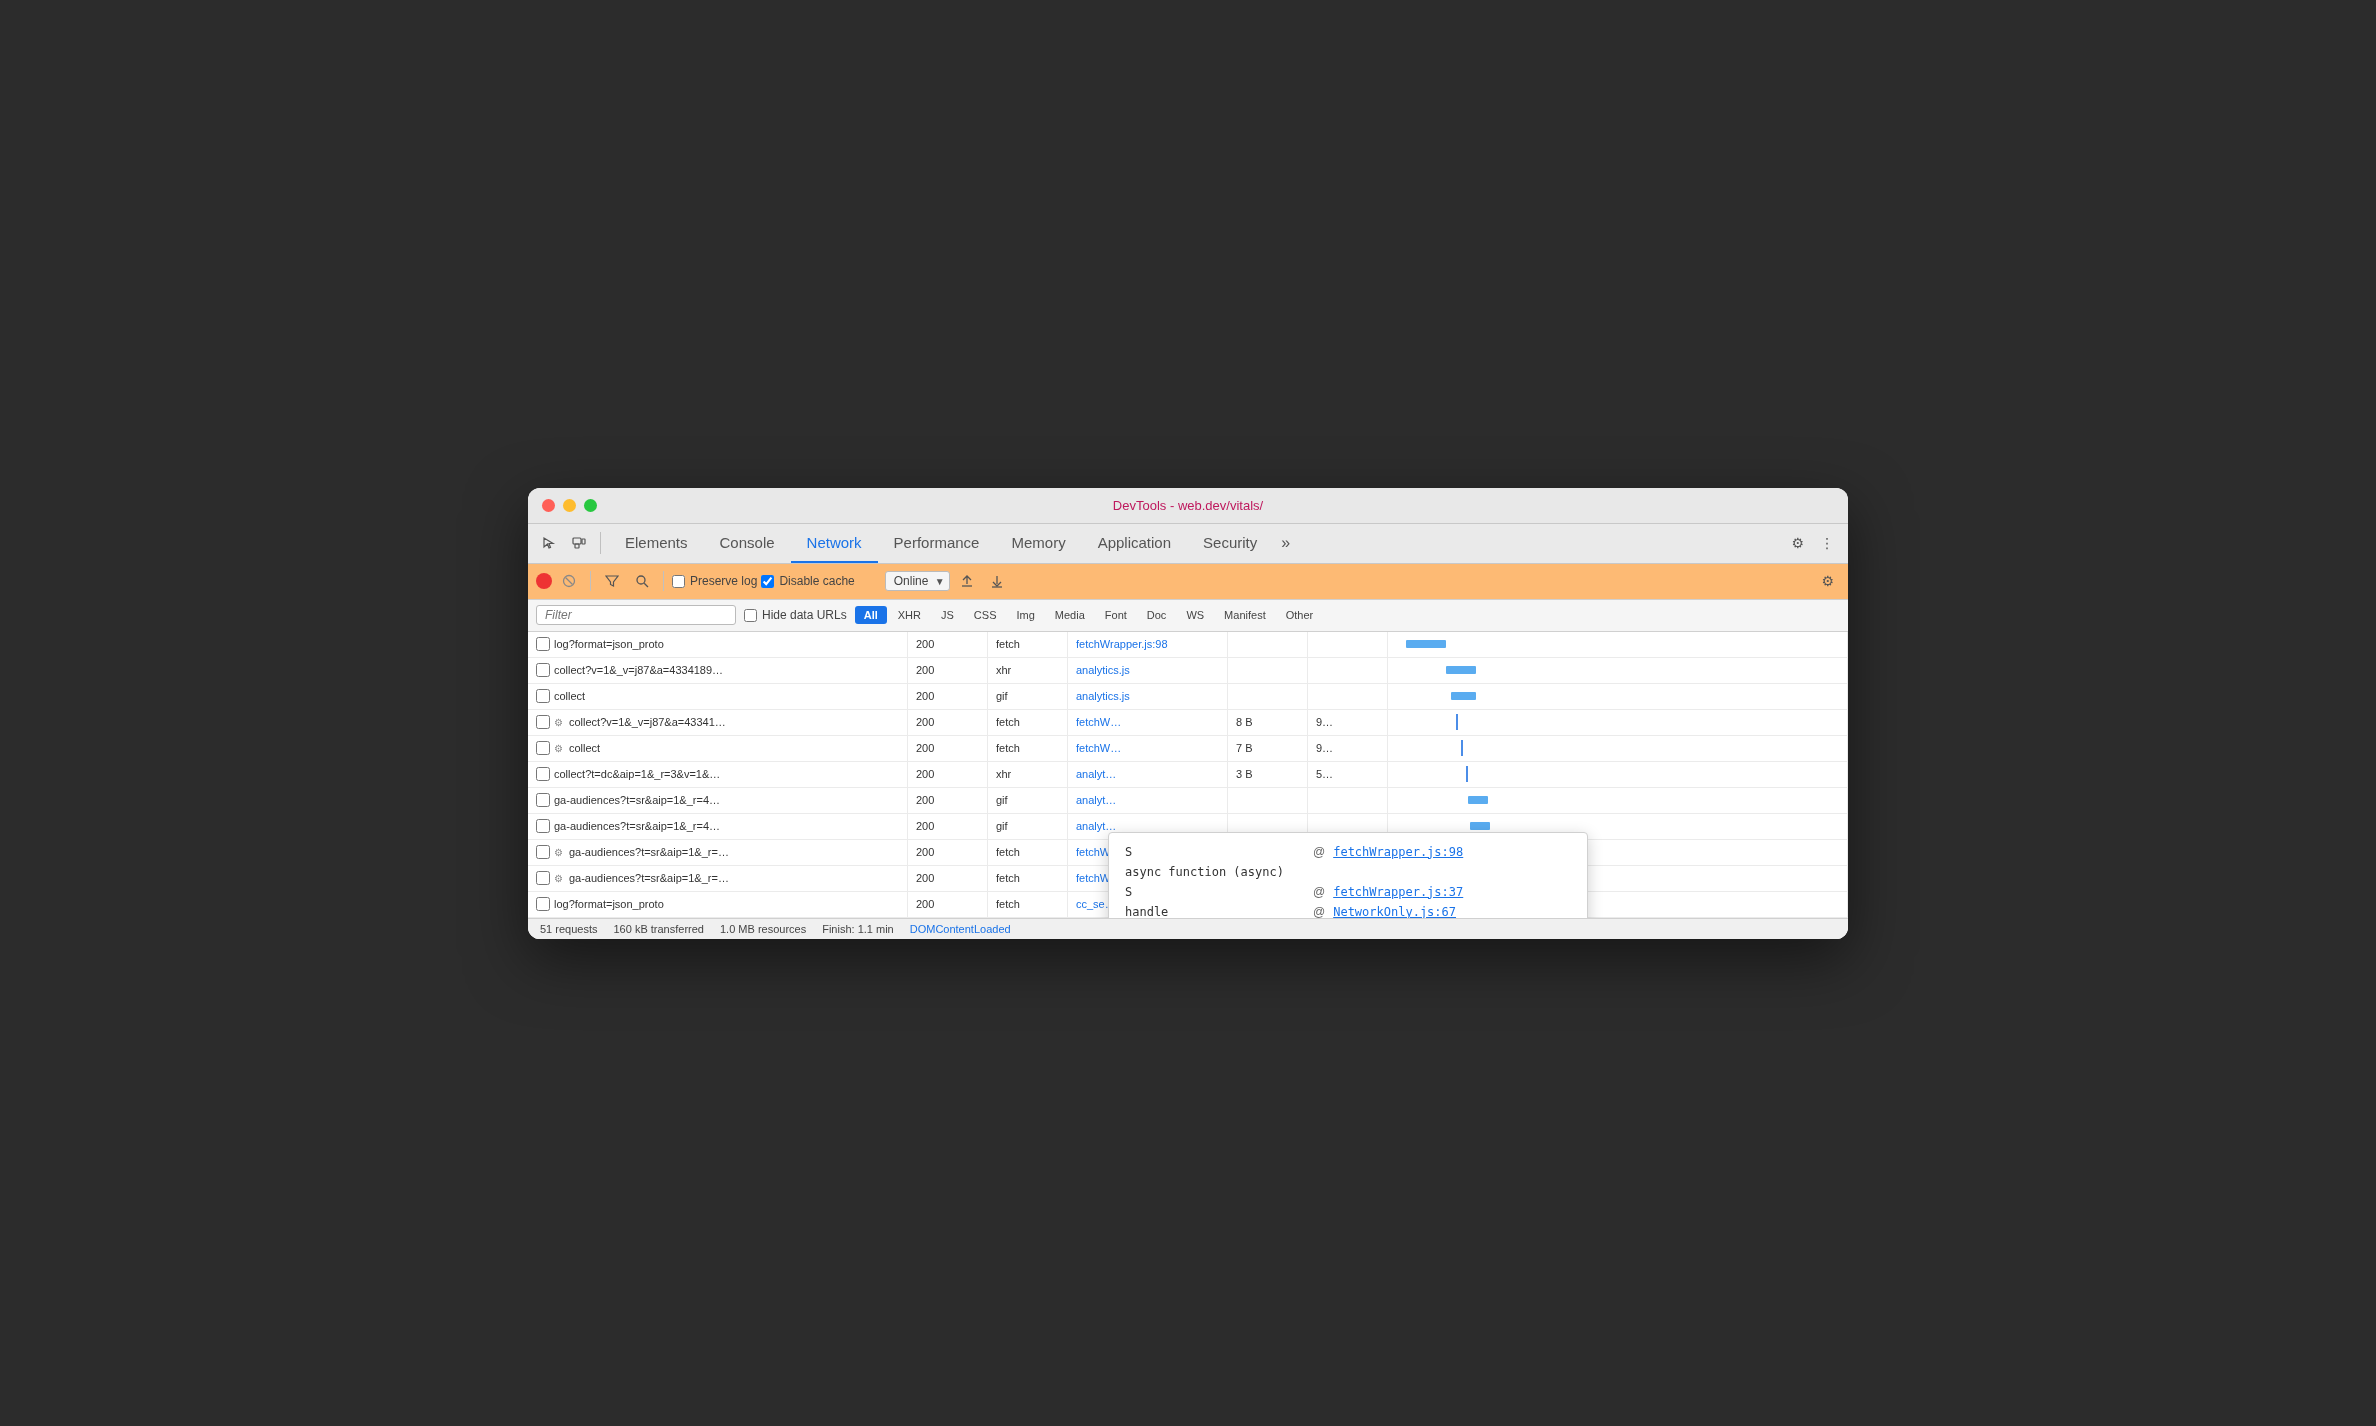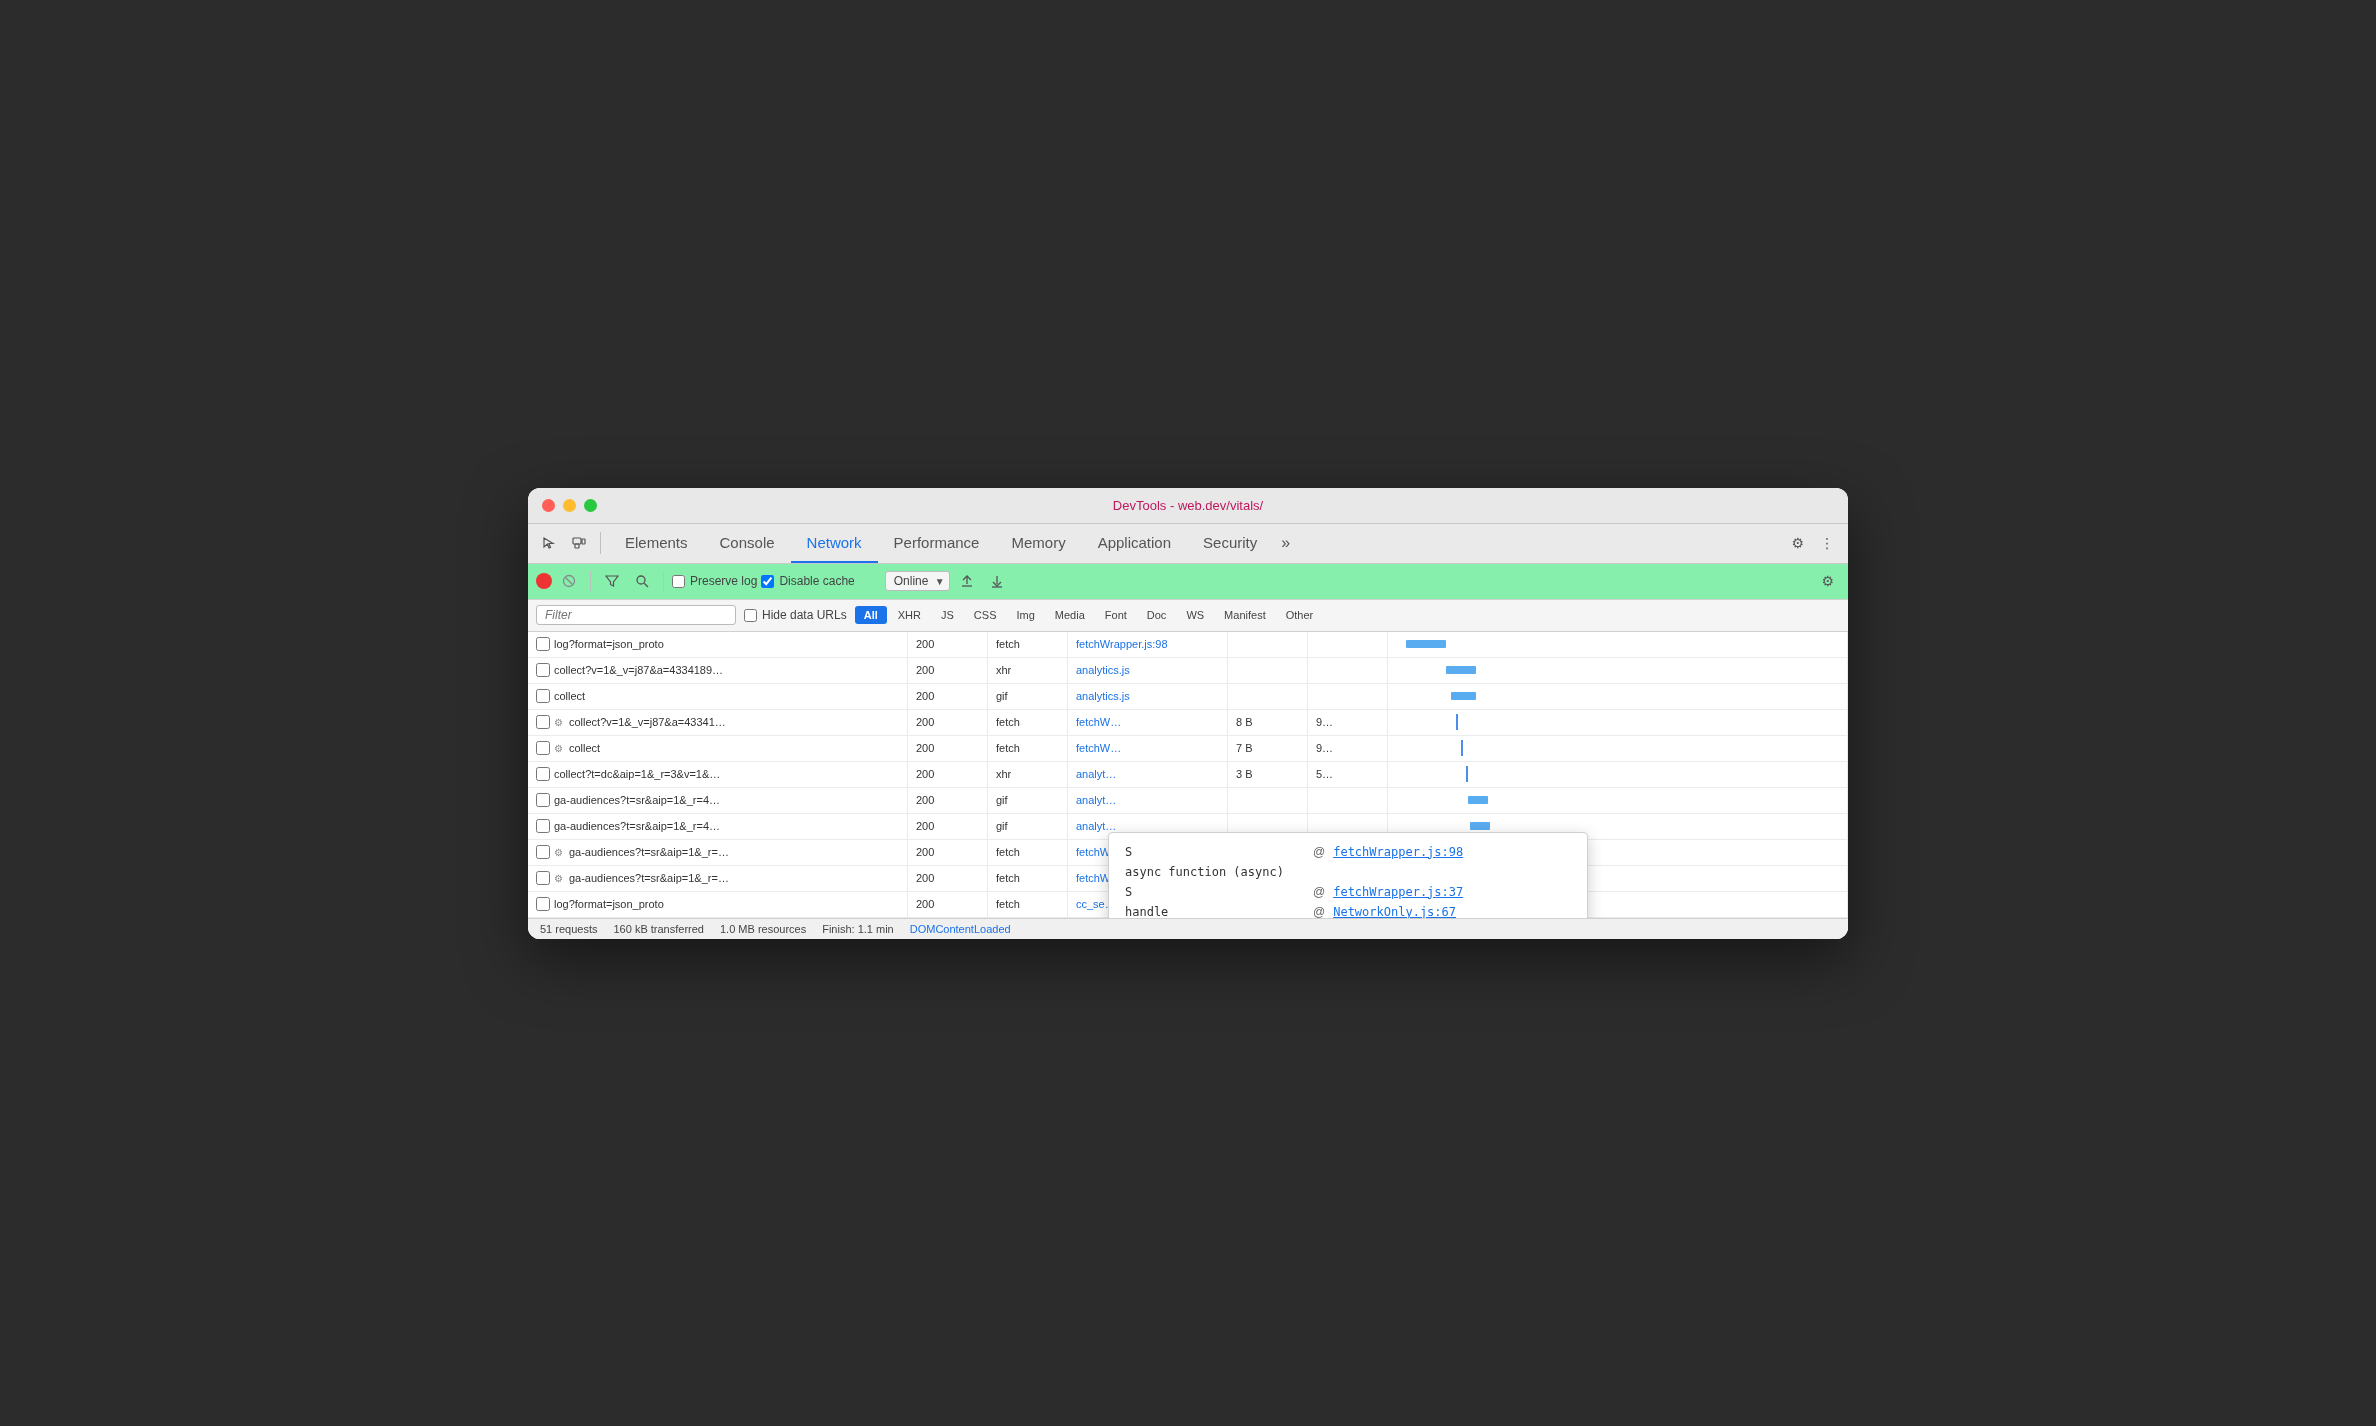--- a/index.html
+++ b/index.html
@@ -101,21 +101,21 @@
       color: #555;
       cursor: pointer;
     }
     .tab-bar-right {
       display: flex;
       align-items: center;
       gap: 4px;
       margin-left: auto;
     }
     .toolbar {
-      background: #86efac;
+      background: #fdba74;
       display: flex;
       align-items: center;
       padding: 4px 8px;
       border-bottom: 1px solid #d0d0d0;
       gap: 4px;
       height: 36px;
     }
     .toolbar-divider {
       width: 1px;
       height: 20px;

